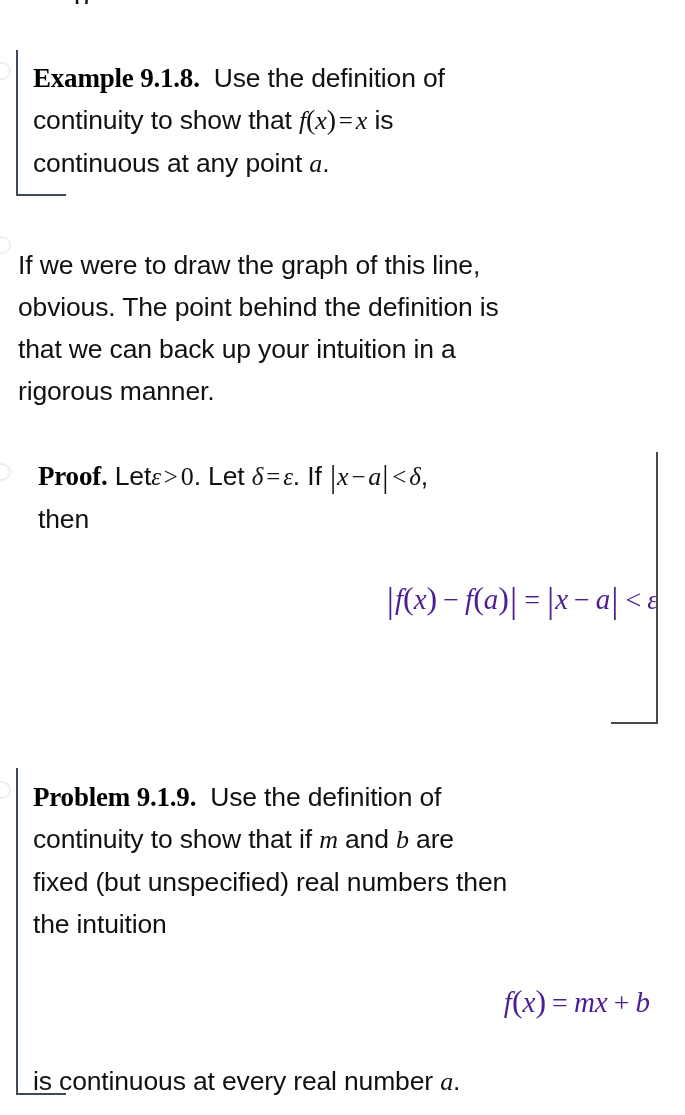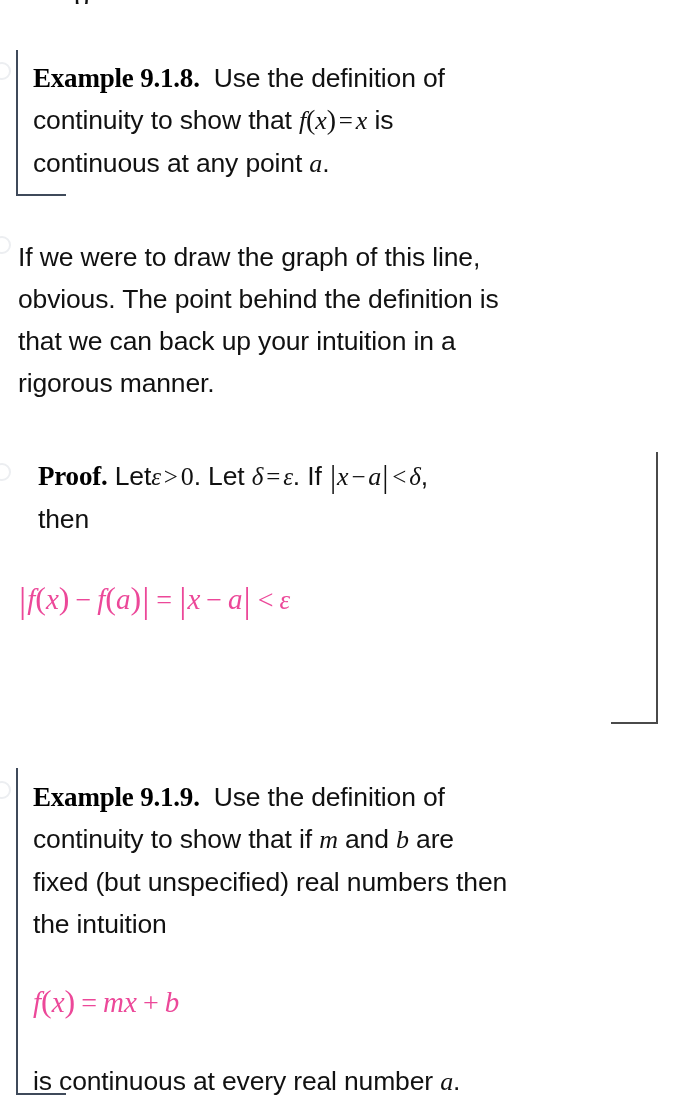--- a/index.html
+++ b/index.html
@@ -96,25 +96,25 @@
     top: 2px;
     padding: 0 1px;
   }
   .paren {
     font-family: "Liberation Serif", serif;
     font-style: normal;
     font-size: 28px;
   }
 
   .display-math {
-    text-align: left;
+    text-align: right;
     font-family: "Liberation Serif", serif;
     font-style: italic;
     font-size: 29px;
-    color: #ec4899;
+    color: #4c1d95;
     white-space: nowrap;
   }
   .display-math .op { font-size: 28px; padding: 0 6px; }
   .display-math .bar { font-size: 36px; top: 3px; }
   .display-math .paren { font-size: 32px; }
   .display-math .m-greek { font-size: 27px; }
 
   
   .bracket-block {
     position: absolute;
@@ -189,21 +189,21 @@
         <span class="math-inline"><span class="m">f</span><span class="paren">(</span><span class="m">x</span><span class="paren">)</span><span class="op">=</span><span class="m">x</span></span>
         <span>is</span><br>
         <span>continuous at any point</span>
         <span class="m">a</span><span>.</span>
       </div>
     </div>
   </div>
 
   <div class="anchor-mark" style="top:236px;"></div>
 
-  <div class="plain-para" style="left:18px; top:236px; width:640px;">
+  <div class="plain-para" style="left:18px; top:244px; width:640px;">
     <div class="body-text">
       <div>If we were to draw the graph of this line,</div>
       <div>obvious. The point behind the definition is</div>
       <div>that we can back up your intuition in a</div>
       <div>rigorous manner.</div>
     </div>
   </div>
 
   <div class="anchor-mark" style="top:463px;"></div>
 
@@ -225,21 +225,21 @@
 
   </div>
 
   <div class="anchor-mark" style="top:781px;"></div>
 
   <div class="bracket-block" style="left:16px; top:768px; width:640px; height:327px;">
     <div class="rule-v"></div>
     <div class="rule-h"></div>
     <div class="block-body">
       <div class="body-text" style="padding-top:8px;">
-        <span class="run-head">Example 9.1.9.</span><span style="display:inline-block;width:14px;"></span><span>Use the definition of</span><br>
+        <span class="run-head">Problem 9.1.9.</span><span style="display:inline-block;width:14px;"></span><span>Use the definition of</span><br>
         <span>continuity to show that if</span>
         <span class="m">m</span>
         <span>and</span>
         <span class="m">b</span>
         <span>are</span><br>
         <span>fixed (but unspecified) real numbers then</span><br>
         <span>the intuition</span>
       </div>
 
       <div class="display-math" style="margin-top:38px;">

